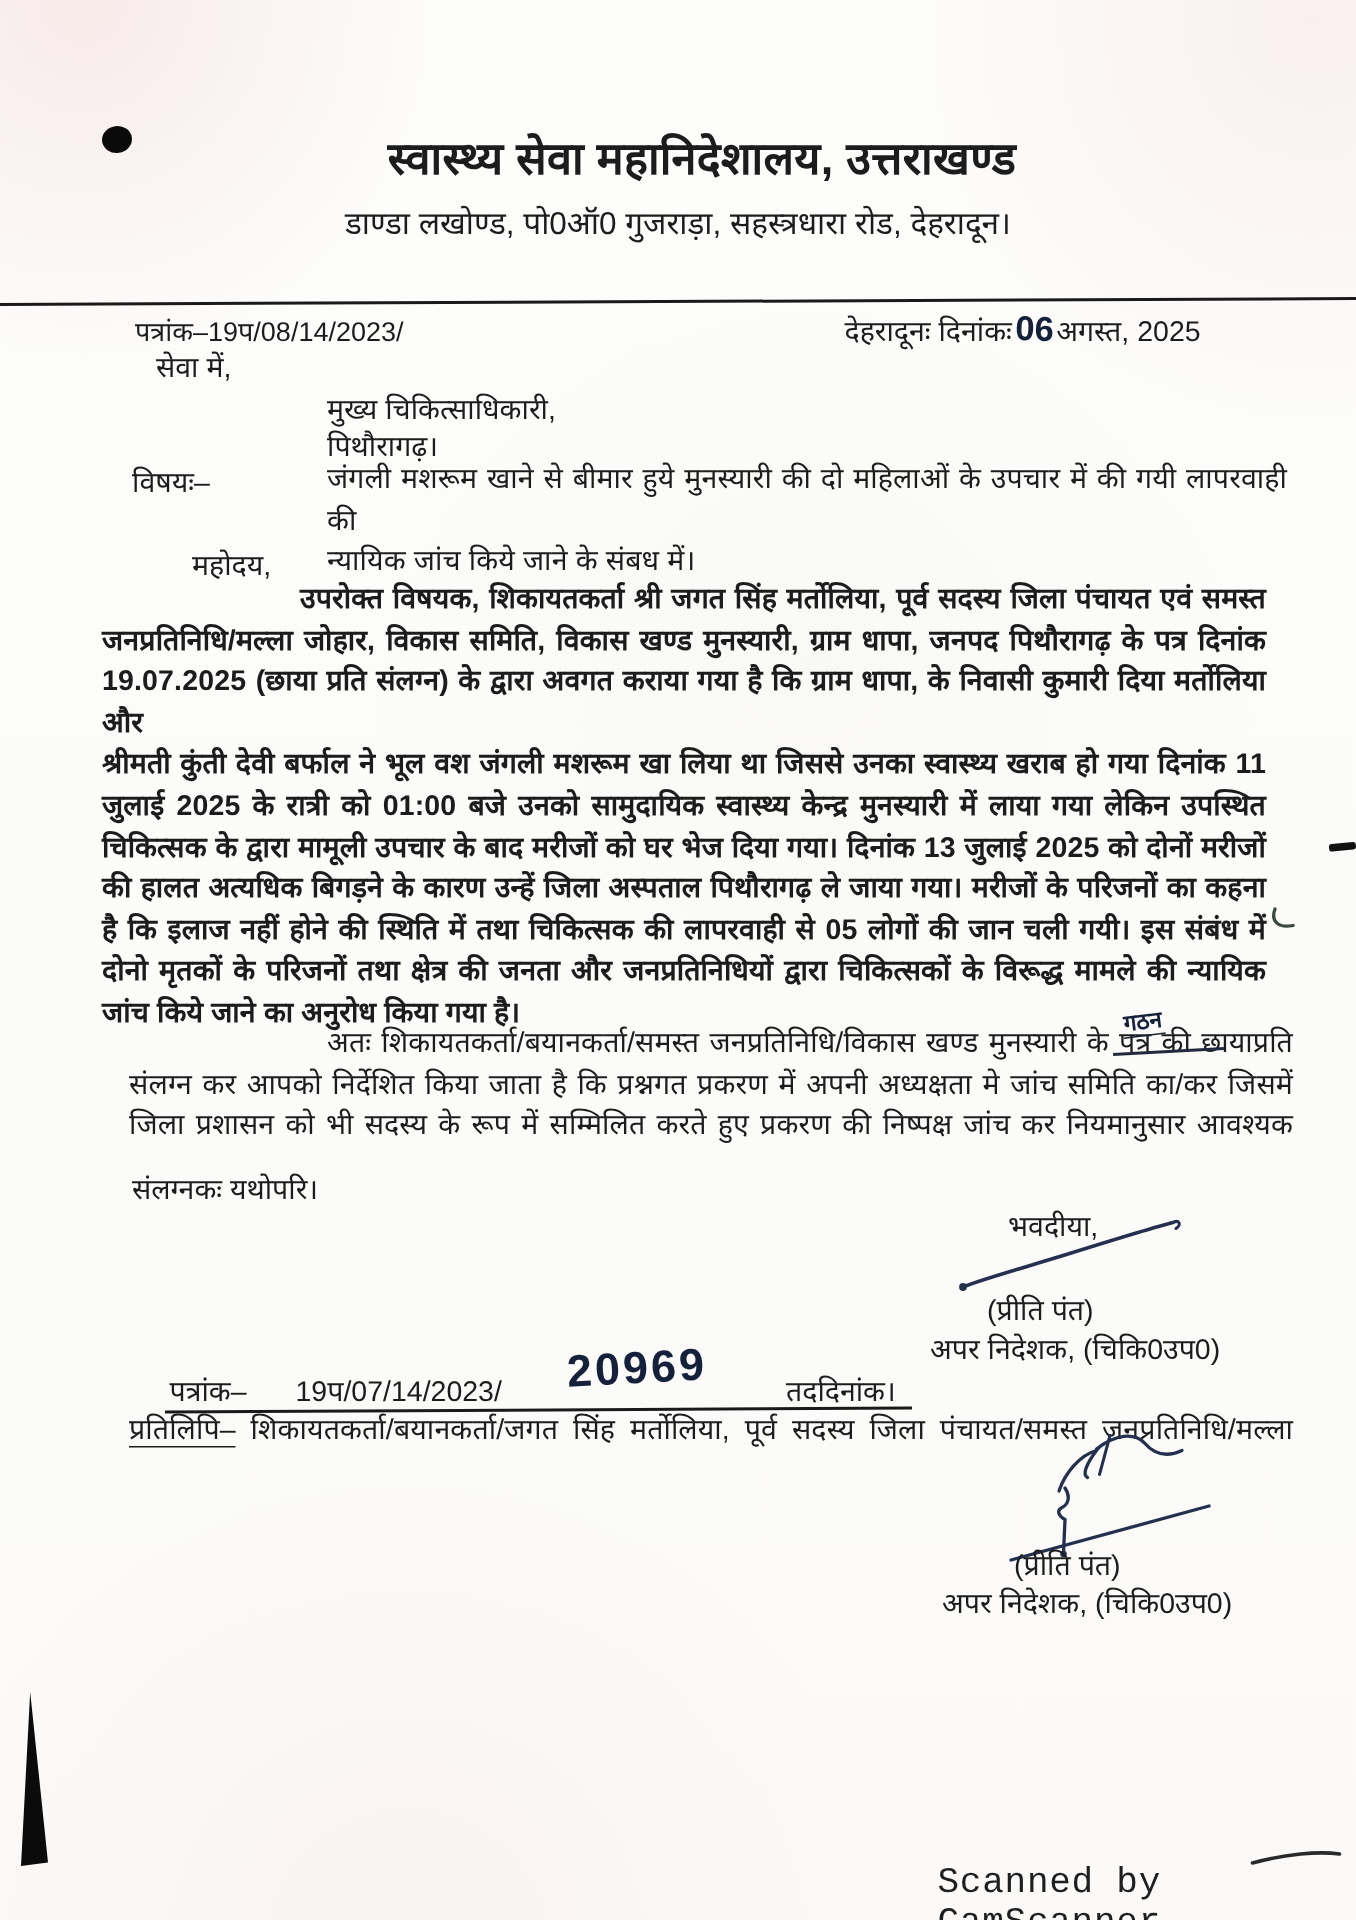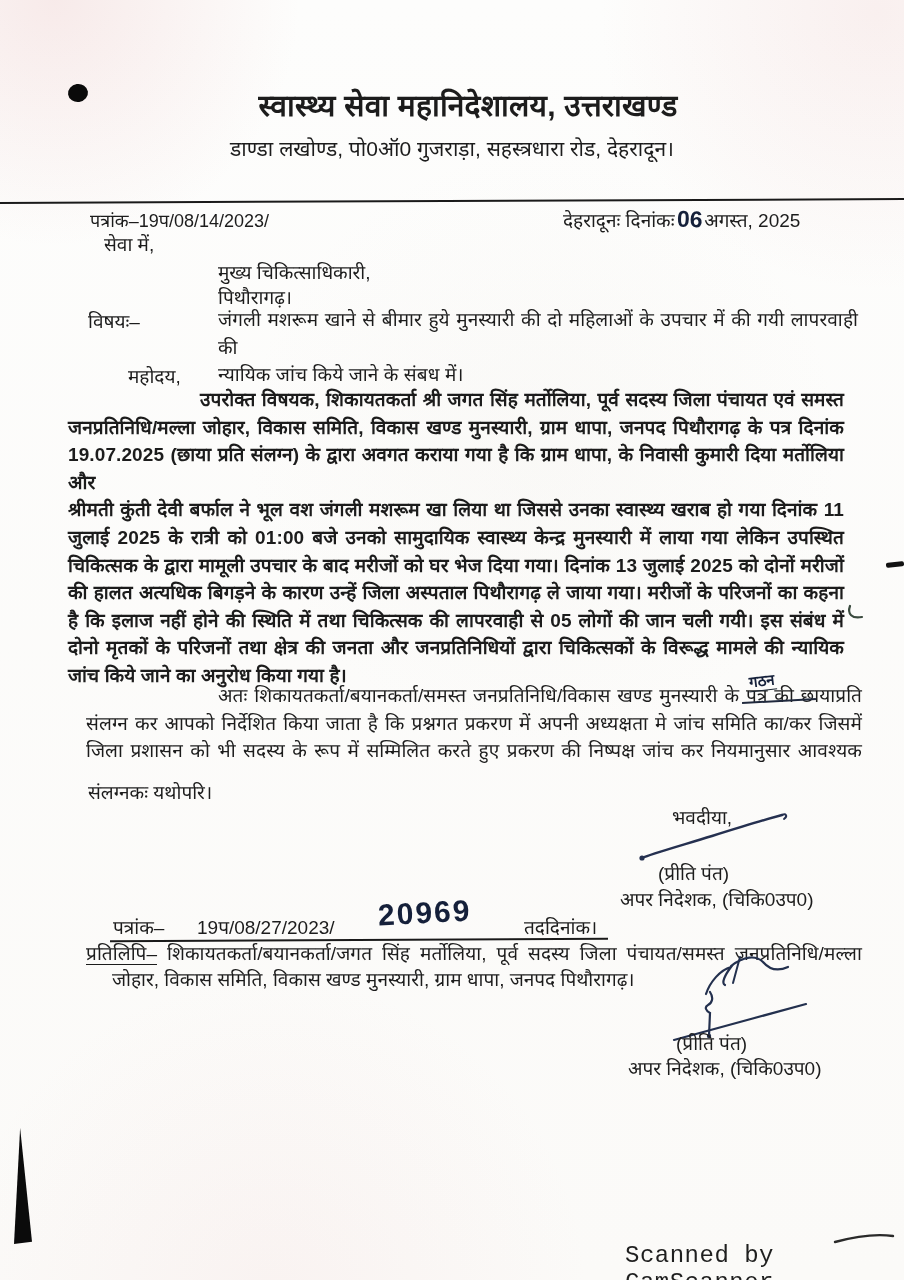--- a/index.html
+++ b/index.html
@@ -91,27 +91,26 @@
   <div class="abs small-line" style="left:672px; top:804px;">भवदीया,</div>
   <svg class="abs" style="left:632px; top:806px;" width="160" height="60">
     <path d="M10 52 C16 49 44 41 80 30 C112 20 138 12 150 9" stroke="#253050" stroke-width="2.4" fill="none" stroke-linecap="round"></path>
     <path d="M150 9 c4 -2 6 1 2 4" stroke="#253050" stroke-width="2" fill="none" stroke-linecap="round"></path>
     <circle cx="10" cy="52" r="2.6" fill="#253050"></circle>
   </svg>
   <div class="abs small-line" style="left:658px; top:860px;">(प्रीति पंत)</div>
   <div class="abs small-line" style="left:620px; top:886px;">अपर निदेशक, (चिकि0उप0)</div>
 
   <div class="abs small-line" style="left:113px; top:914px;">पत्रांक–</div>
-  <div class="abs small-line" style="left:197px; top:914px;">19प/08/27/2023/</div>
+  <div class="abs small-line" style="left:197px; top:914px;">19प/07/14/2023/</div>
   <div class="abs hw hw-num" style="left:378px; top:896px;">20969</div>
   <div class="abs small-line" style="left:524px; top:914px;">तददिनांक।</div>
   <div class="abs rule" style="left:110px; top:939px; width:498px; height:2.2px; transform:rotate(-0.3deg);"></div>
 
   <div class="para j" style="left:86px; top:940px; width:776px;"><span style="border-bottom:1.5px solid #1c1c1c;">प्रतिलिपि–</span> <span>शिकायतकर्ता/बयानकर्ता/जगत सिंह मर्तोलिया, पूर्व सदस्य जिला पंचायत/समस्त जनप्रतिनिधि/मल्ला</span></div>
-  <div class="abs small-line" style="left:112px; top:966px;">जोहार, विकास समिति, विकास खण्ड मुनस्यारी, ग्राम धापा, जनपद पिथौरागढ़।</div>
 
   <svg class="abs" style="left:636px; top:952px;" width="180" height="100">
     <path d="M70 42 C74 30 84 18 95 15 C89 23 85 31 89 33" stroke="#23304e" stroke-width="2.2" fill="none" stroke-linecap="round"></path>
     <path d="M95 14 C108 4 120 3 127 10 C133 17 141 20 152 15" stroke="#23304e" stroke-width="2.2" fill="none" stroke-linecap="round"></path>
     <path d="M104 5 L97 31" stroke="#23304e" stroke-width="2" fill="none" stroke-linecap="round"></path>
     <path d="M74 40 C78 46 76 51 72 53 C68 55 70 59 74 61 L73 84" stroke="#23304e" stroke-width="2.2" fill="none" stroke-linecap="round"></path>
     <path d="M38 88 L170 52" stroke="#23304e" stroke-width="2.2" fill="none" stroke-linecap="round"></path>
     <circle cx="73" cy="84" r="2.2" fill="#23304e"></circle>
   </svg>
   <div class="abs small-line" style="left:676px; top:1030px;">(प्रीति पंत)</div>

